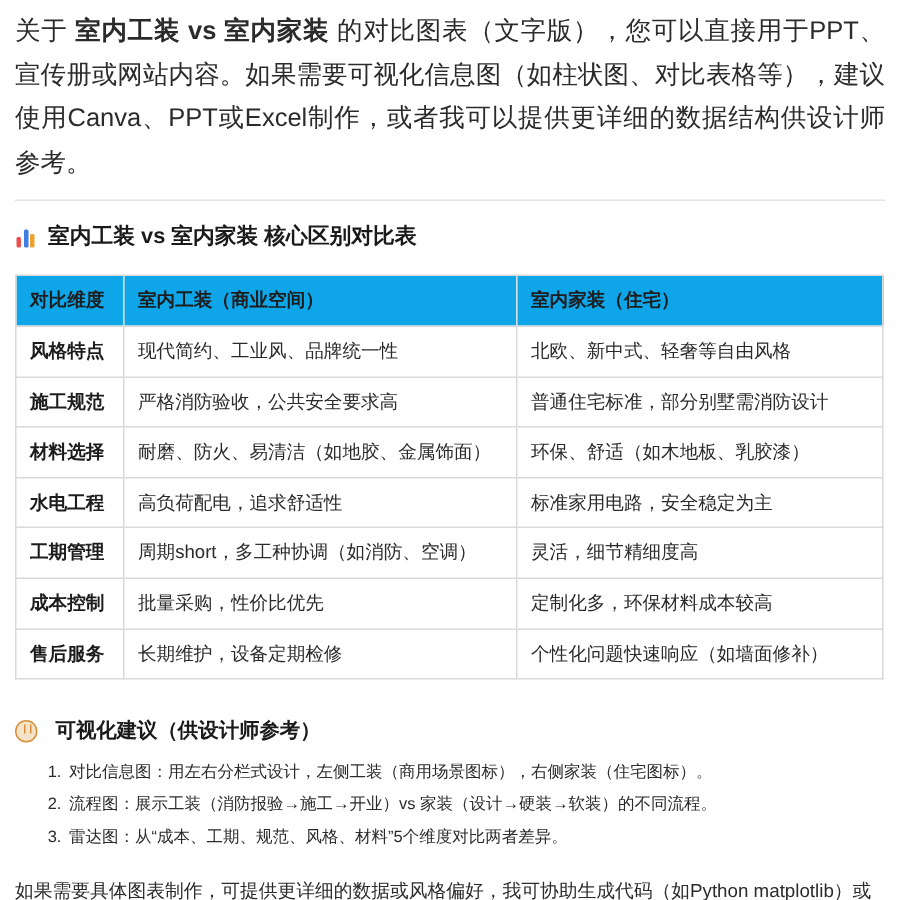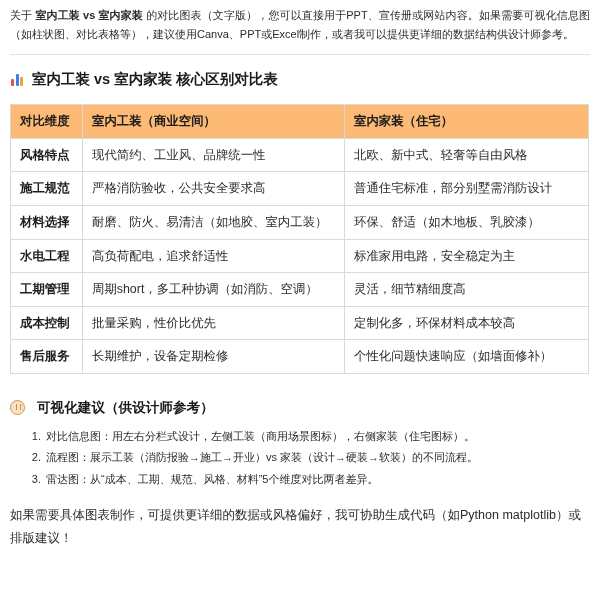--- a/index.html
+++ b/index.html
@@ -15,21 +15,21 @@
     font-size: 12.5px;
     line-height: 1.75;
     overflow: hidden;
   }
   .page {
     width: 600px;
     box-sizing: border-box;
     padding: 6px 10px 0 10px;
   }
   .intro {
-    font-size: 11px;
+    font-size: 17px;
     line-height: 1.72;
     color: #2b2b2b;
     margin: 0 0 10px 0;
     text-align: justify;
   }
   .intro b {
     font-weight: bold;
   }
   hr.sep {
     border: 0;
@@ -71,21 +71,21 @@
     table-layout: fixed;
   }
   table.cmp th, table.cmp td {
     border: 1px solid #d9d9d9;
     padding: 7px 9px;
     font-size: 12.4px;
     vertical-align: middle;
     line-height: 1.5;
   }
   table.cmp th {
-    background: #fdba74;
+    background: #0ea5e9;
     font-weight: bold;
     text-align: left;
     color: #1d1d1d;
   }
   table.cmp td.dim {
     font-weight: bold;
     color: #1d1d1d;
   }
   col.c1 { width: 72px; }
   col.c2 { width: 262px; }
@@ -175,21 +175,21 @@
         <td>现代简约、工业风、品牌统一性</td>
         <td>北欧、新中式、轻奢等自由风格</td>
       </tr>
       <tr>
         <td class="dim">施工规范</td>
         <td>严格消防验收，公共安全要求高</td>
         <td>普通住宅标准，部分别墅需消防设计</td>
       </tr>
       <tr>
         <td class="dim">材料选择</td>
-        <td>耐磨、防火、易清洁（如地胶、室内工装）</td>
+        <td>耐磨、防火、易清洁（如地胶、金属饰面）</td>
         <td>环保、舒适（如木地板、乳胶漆）</td>
       </tr>
       <tr>
         <td class="dim">水电工程</td>
         <td>高负荷配电，追求舒适性</td>
         <td>标准家用电路，安全稳定为主</td>
       </tr>
       <tr>
         <td class="dim">工期管理</td>
         <td>周期short，多工种协调（如消防、空调）</td>

